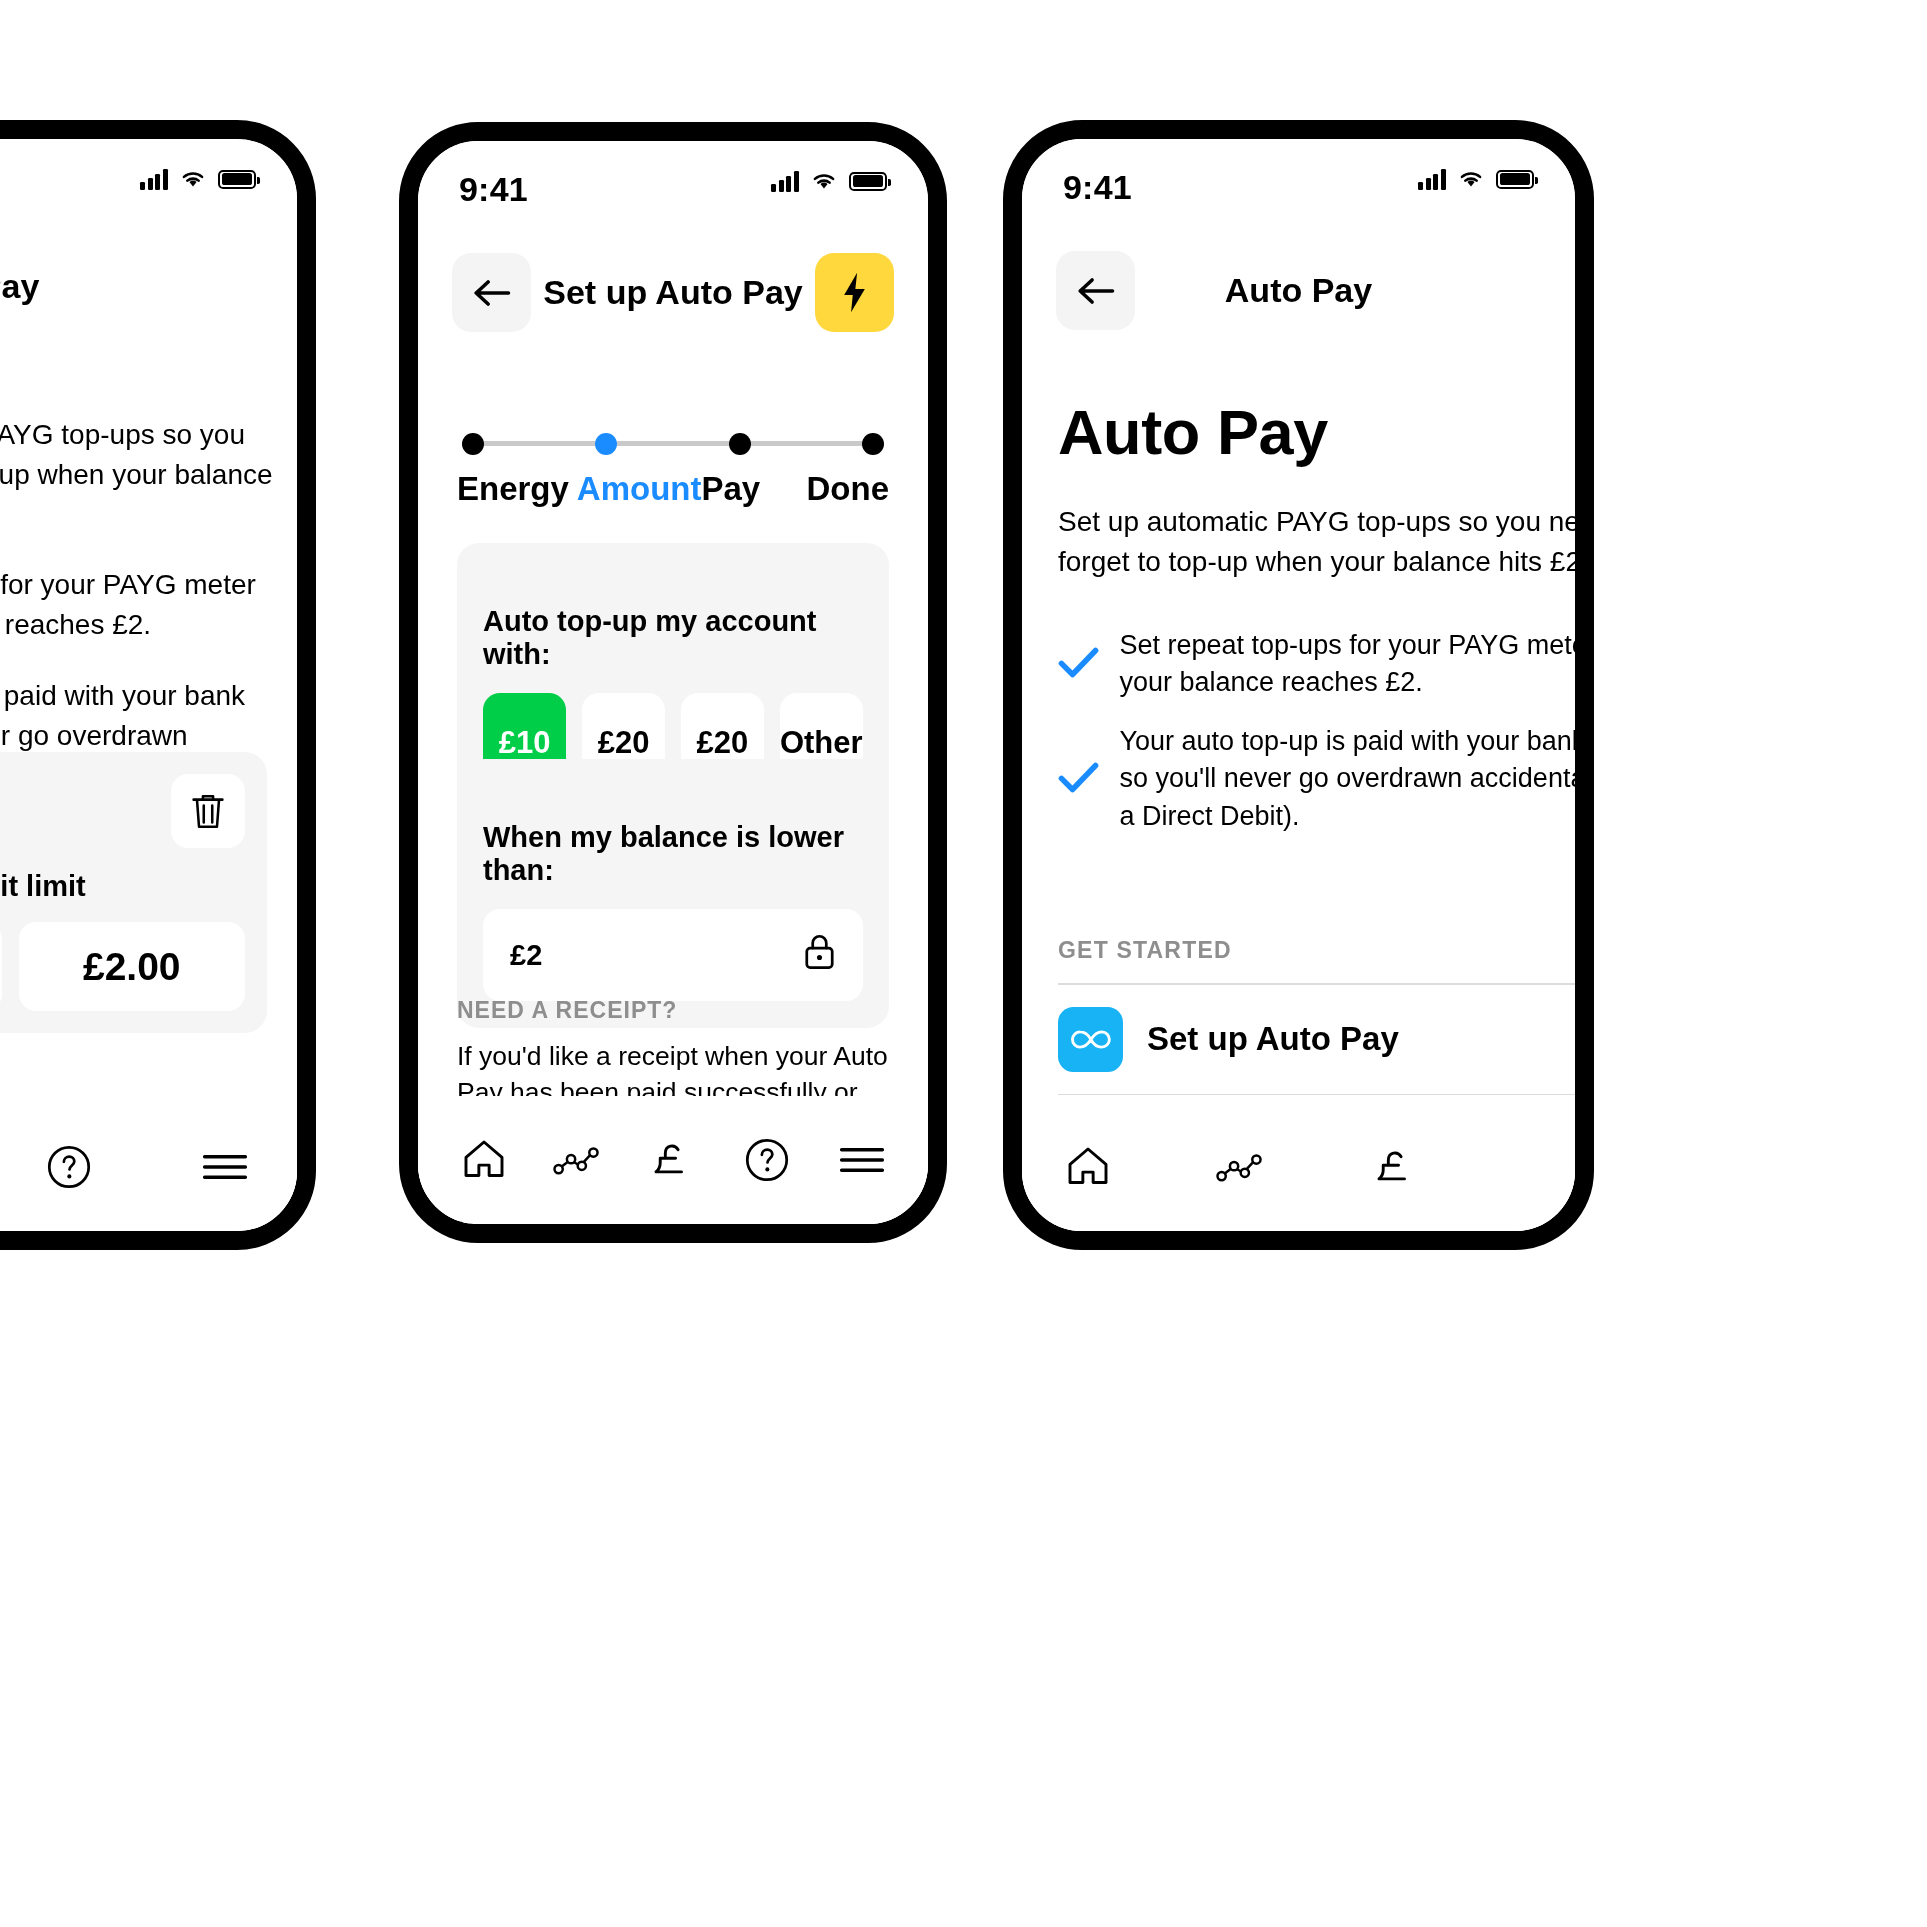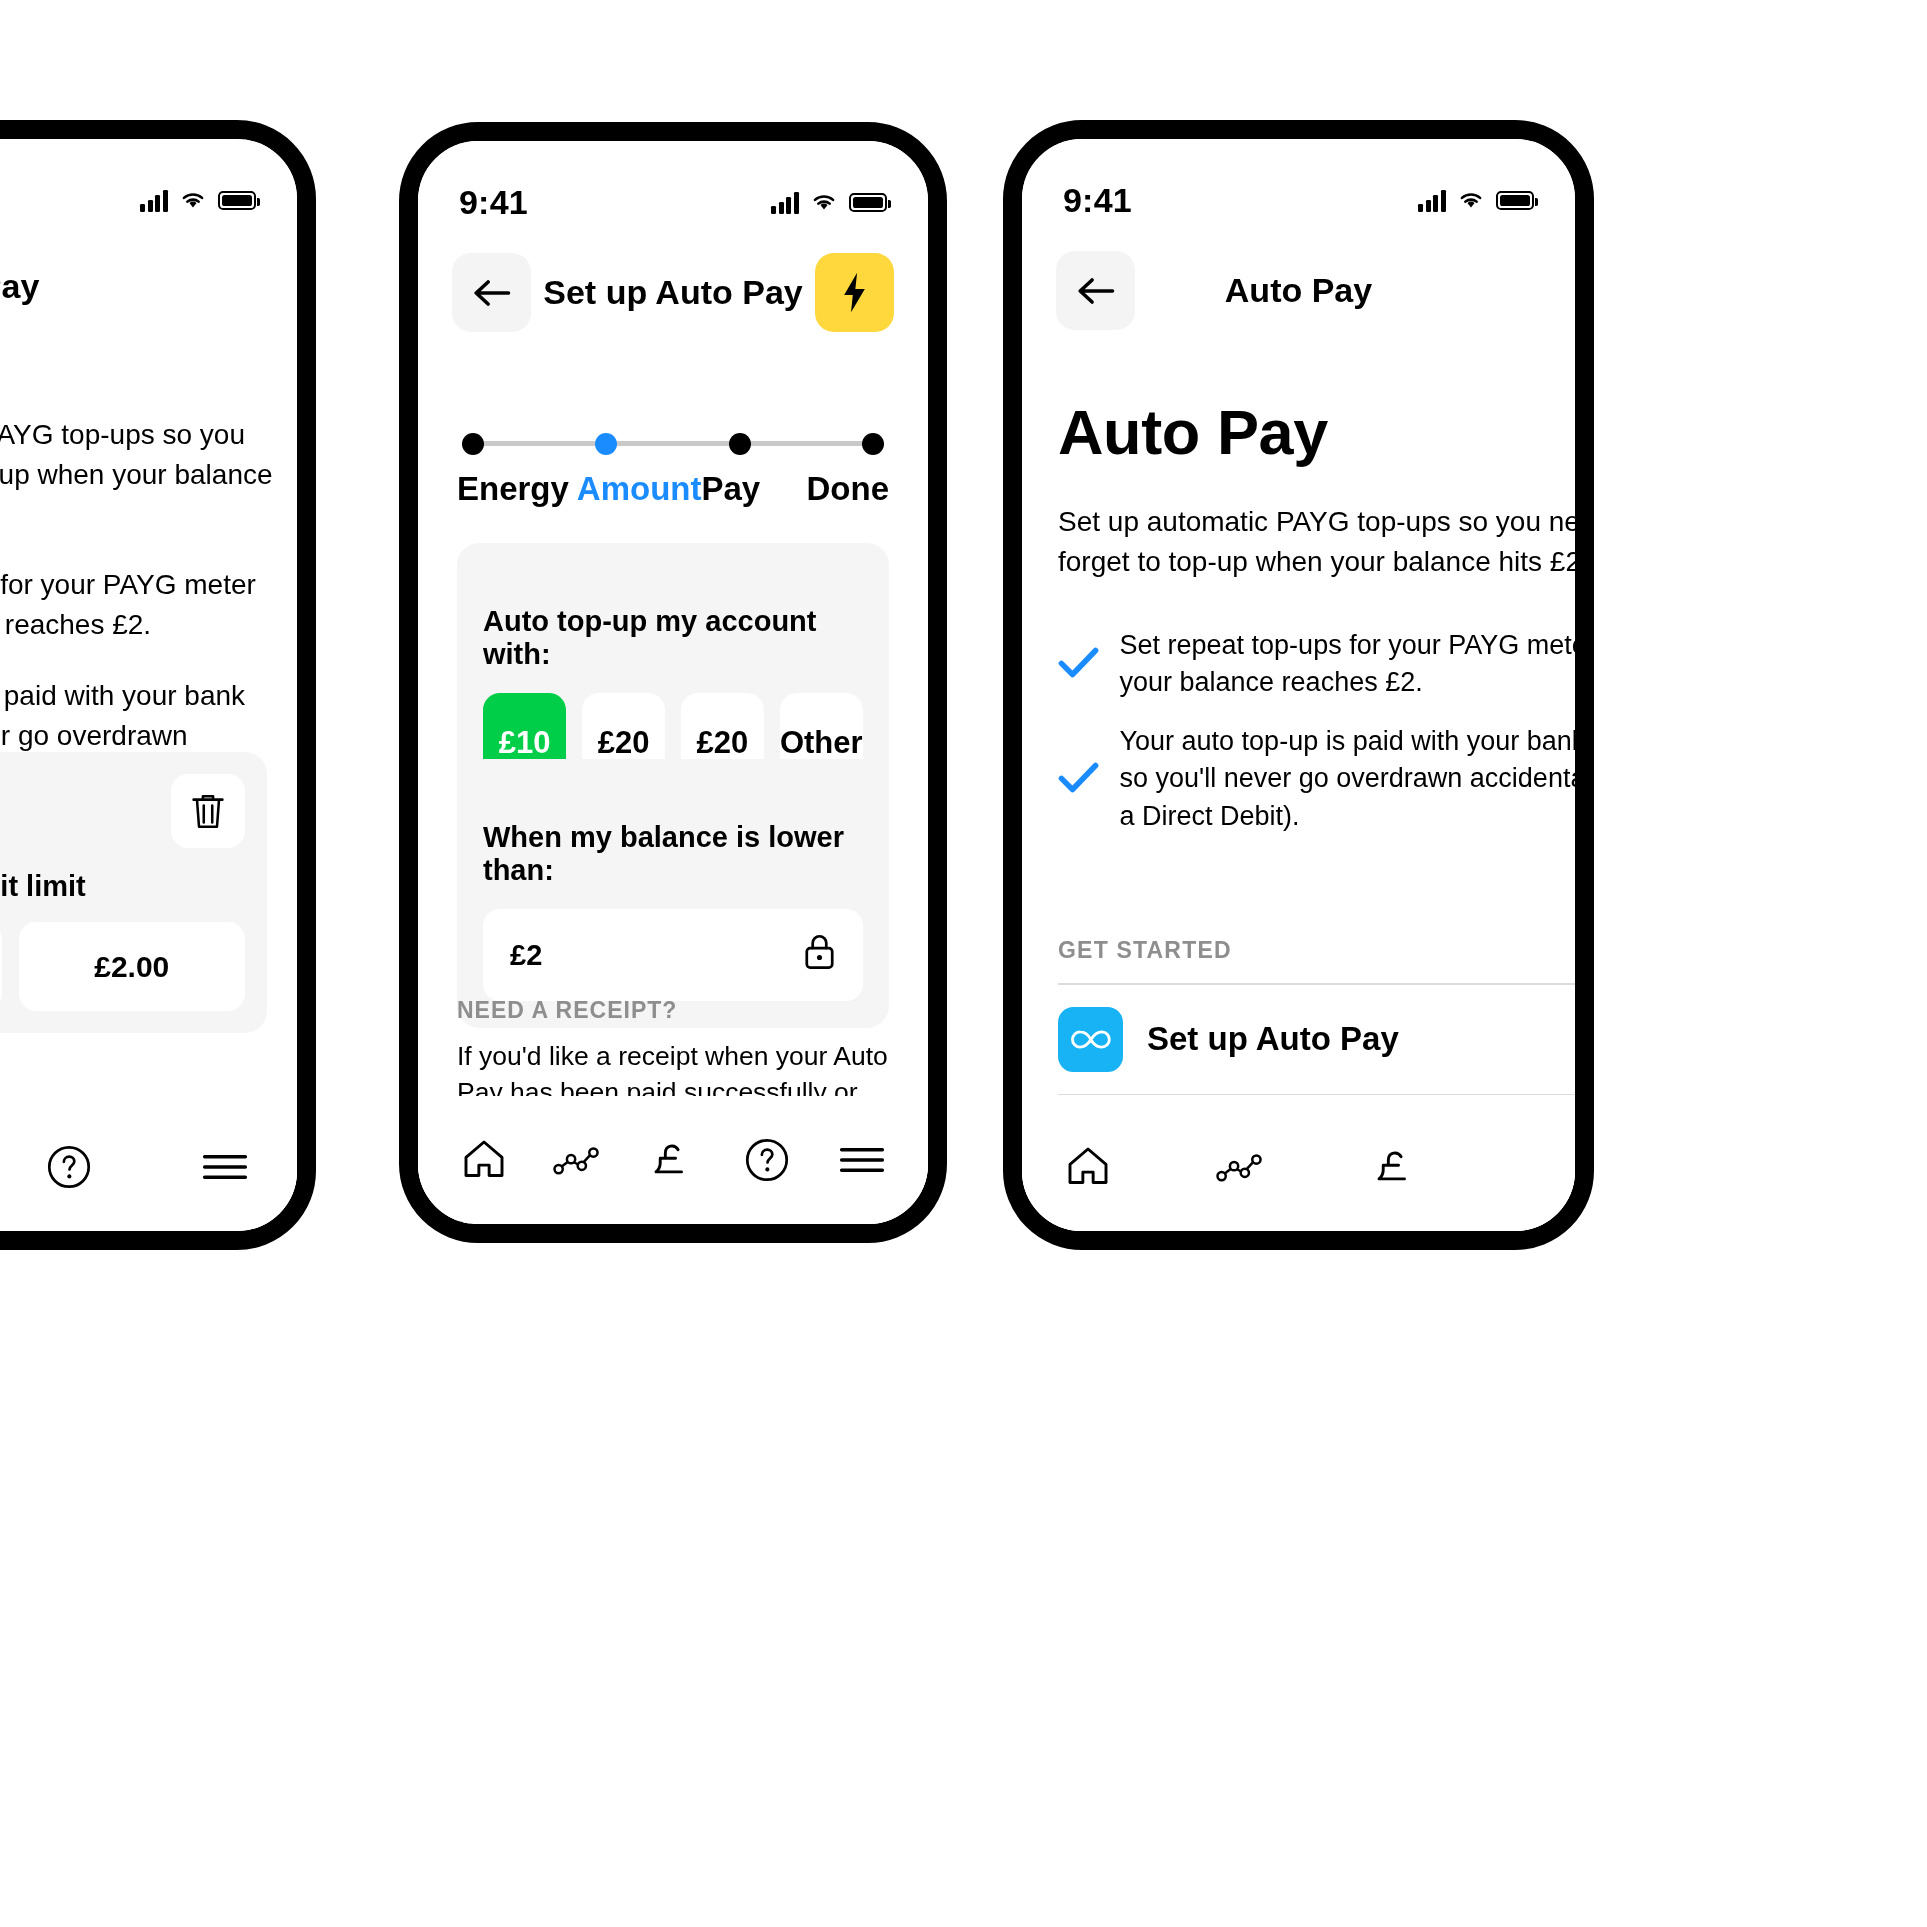--- a/index.html
+++ b/index.html
@@ -22,21 +22,21 @@
   .phone-left   { left: -163px; top: 120px;  width: 479px;  height: 1130px; }
   .phone-center { left: 399px;  top: 122px;  width: 548px;  height: 1121px; }
   .phone-right  { left: 1003px; top: 120px;  width: 591px;  height: 1130px; }
 
   
   .screen { position:absolute; inset:0; background:#fff; overflow:hidden; }
 
   
   .statusbar {
     position:absolute; top:0; left:0; right:0; height:94px;
-    display:flex; align-items:center; justify-content:space-between;
+    display:flex; align-items:flex-start; justify-content:space-between;
     padding: 29px 41px 0 41px;
   }
   .sb-time { font-size:34px; font-weight:600; letter-spacing:0.2px; color:#000; }
   .sb-icons { display:flex; align-items:center; gap:12px; }
   .bars { display:flex; align-items:flex-end; gap:2.6px; height:22px; }
   .bars i { display:block; width:5.1px; background:#000; border-radius:1.3px; }
   .bars i:nth-child(1){height:7.7px} .bars i:nth-child(2){height:12px}
   .bars i:nth-child(3){height:16.3px} .bars i:nth-child(4){height:21.4px}
   .wifi { width:26px; height:20.5px; position:relative; }
   .wifi svg { display:block; }
@@ -100,21 +100,21 @@
   .lp-body  { position:absolute; top:276px; left:-94px; width:548px; }
   .lp-p { font-size:28px; line-height:1.42; color:#000; }
   .lp-card { position:absolute; left:-103px; top:613px; width:514px; background:#f5f5f5;
              border-radius:22px; padding:22px; }
   .lp-trash { width:74px; height:74px; border-radius:17px; background:#ffffff;
               display:flex; align-items:center; justify-content:center; margin-left:auto; }
   .lp-cl { text-align:center; font-size:29px; font-weight:700; margin-top:22px; }
   .lp-vals { display:flex; gap:17px; margin-top:19px; }
   .lp-val { flex:1; height:89px; background:#fff; border-radius:17px;
             display:flex; align-items:center; justify-content:center;
-            font-size:30px; font-weight:700; }
+            font-size:39px; font-weight:700; }
 
   
   .rp-h1 { font-size:63px; font-weight:700; letter-spacing:-0.4px; color:#000; }
   .rp-p  { font-size:28px; line-height:1.42; color:#000; margin-top:34px; }
   .rp-bul { display:flex; align-items:center; gap:20.5px; margin-top:26px; }
   .rp-check { flex:0 0 auto; color:#1A8CFF; }
   .rp-btxt { font-size:27px; line-height:1.40; color:#000; }
   .rp-eyebrow { font-size:23px; font-weight:700; letter-spacing:1.2px; color:#8e8e8e; }
   .rp-divider { height:1.7px; background:#dcdcdc; }
   .rp-row { display:flex; align-items:center; gap:24px; padding:22px 0; }

